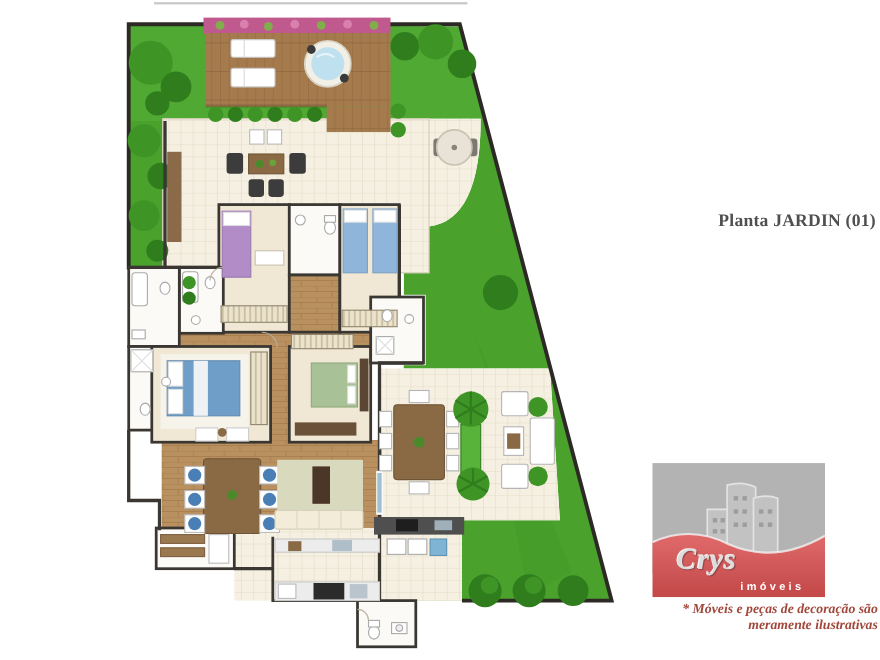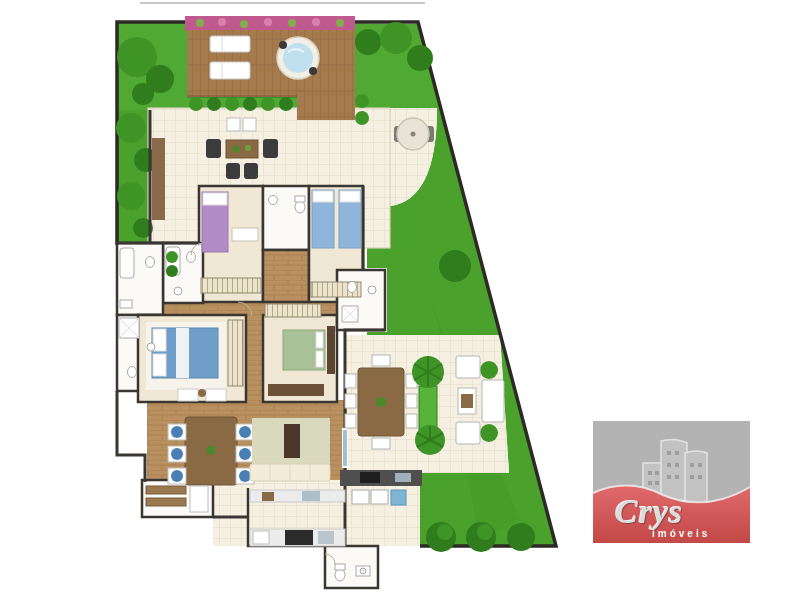--- a/index.html
+++ b/index.html
@@ -3,24 +3,24 @@
 <meta charset="utf-8">
 <style>
   html,body{margin:0;padding:0;}
   body{width:800px;height:600px;position:relative;background:#ffffff;overflow:hidden;
        font-family:"Liberation Serif", serif;}
   .plan-wrap{position:absolute;left:0;top:0;width:800px;height:600px;filter:blur(.35px);}
   .info-block{position:absolute;left:653px;top:190px;color:#4f4f4f;font-size:16px;
               font-weight:600;line-height:21px;letter-spacing:.2px;}
   .logo{position:absolute;left:593px;top:421px;width:157px;height:122px;}
   .logo svg{position:absolute;left:0;top:0;}
-  .logo-brand{position:absolute;left:22px;top:72px;font-size:34px;font-weight:bold;
+  .logo-brand{position:absolute;left:22px;top:72px;font-size:27px;font-weight:bold;
               font-style:italic;color:#dcdcdc;letter-spacing:1px;
               text-shadow:1px 1px 1px #8d4444, -1px -1px 0 #f5f5f5;}
-  .logo-sub{position:absolute;left:59px;top:107px;font-size:10px;font-weight:bold;
+  .logo-sub{position:absolute;left:80px;top:107px;font-size:10px;font-weight:bold;
             color:#ffffff;letter-spacing:3px;font-family:"Liberation Sans",sans-serif;}
   .disclaimer{position:absolute;left:570px;top:546px;width:228px;text-align:right;
               font-style:italic;font-weight:600;font-size:12.5px;line-height:15px;color:#a1473a;}
 </style>
 </head>
 <body>
 
 <div class="plan-wrap">
 <svg width="800" height="600" viewBox="0 0 800 600">
   <defs>
@@ -323,20 +323,21 @@
 
   <g fill="none" stroke="#b9b1a0" stroke-width="1">
     <path d="M238,302 A14,14 0 0 1 252,316"></path>
     <path d="M203,243 A12,12 0 0 0 191,255"></path>
     <path d="M325,554 A10,10 0 0 1 335,564"></path>
   </g>
 </svg>
 </div>
 
 <div class="info-block">
+  <div>Planta JARDIN (01)</div>
 </div>
 
 <div class="logo">
   <svg width="157" height="122" viewBox="0 0 157 122">
     <rect x="0" y="0" width="157" height="100" fill="#b3b3b3"></rect>
     <g stroke="#e3e3e3" stroke-width="1.5" fill="#c2c2c2">
       <path d="M50,42 h20 v50 h-20 z"></path>
       <path d="M68,20 q14,-4 26,2 v70 h-26 z"></path>
       <path d="M92,32 q12,-4 22,0 v60 h-22 z"></path>
     </g>
@@ -357,13 +358,15 @@
         <rect x="105" y="54" width="4" height="4"></rect>
     </g>
     <path d="M0,72 Q35,56 70,74 Q112,92 157,66 V122 H0 Z" fill="url(#redwave)"></path>
     <path d="M0,72 Q35,56 70,74 Q112,92 157,66" fill="none" stroke="#f2f2f2" stroke-width="2" opacity="0.8"></path>
   </svg>
   <div class="logo-brand">Crys</div>
   <div class="logo-sub">imóveis</div>
 </div>
 
 <div class="disclaimer">
+  <div>* Móveis e peças de decoração são</div>
+  <div>meramente ilustrativas</div>
 </div>
 
 </body></html>

